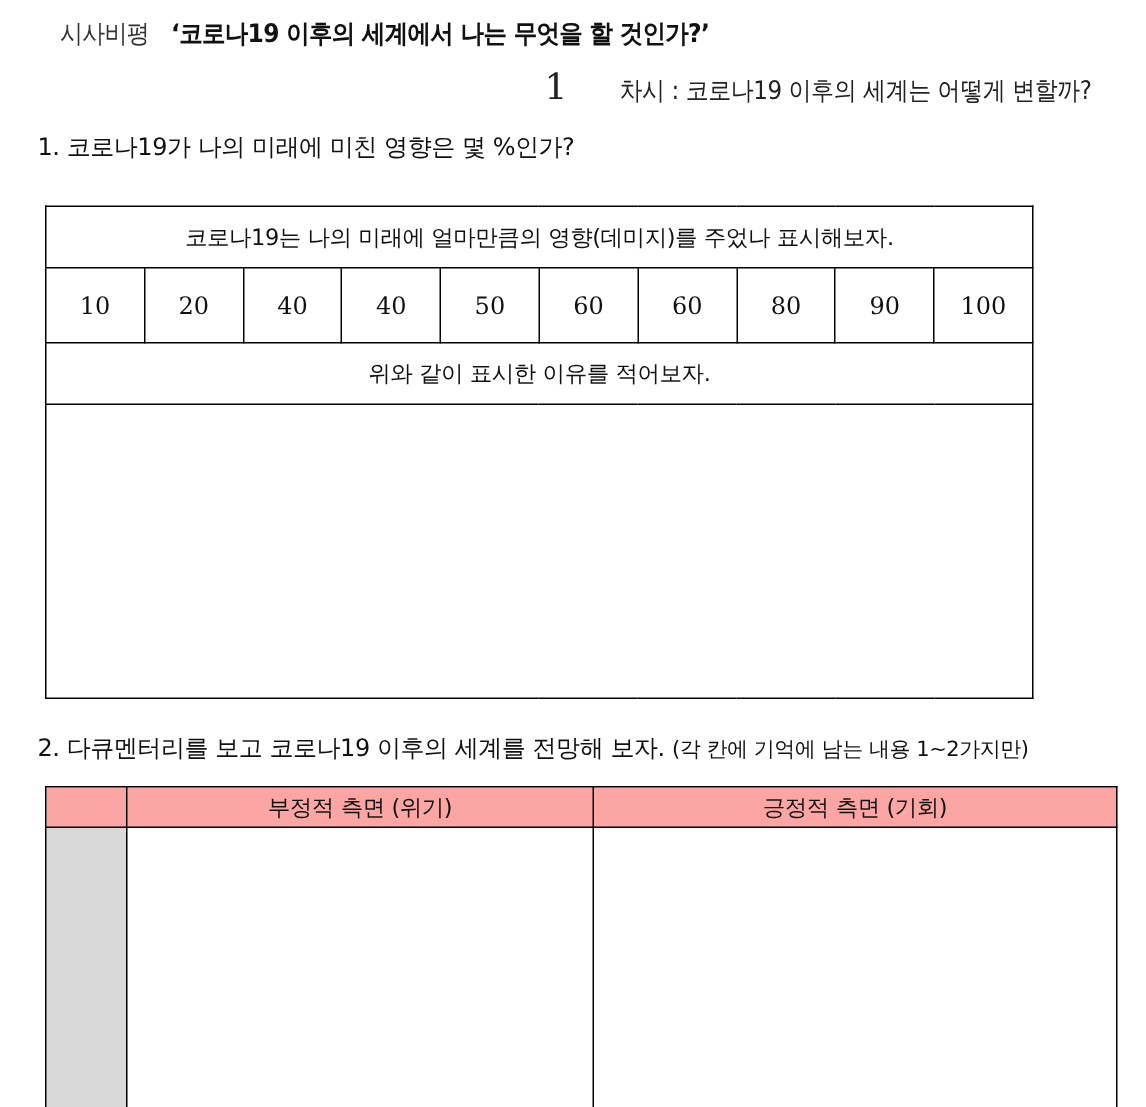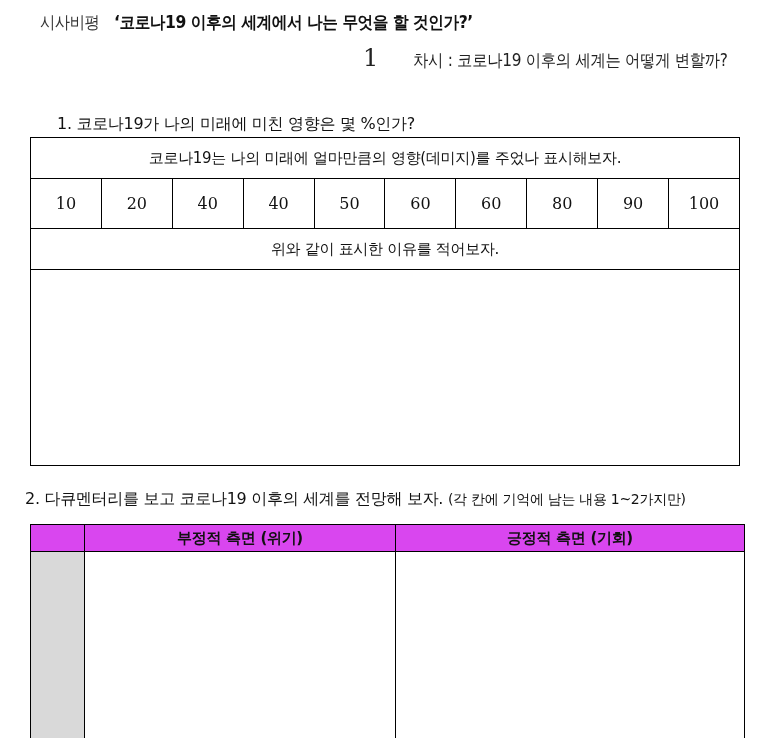--- a/index.html
+++ b/index.html
@@ -31,37 +31,37 @@
     }
     .lesson-text {
       font-size: 17px; color: #222; letter-spacing: -0.3px;
       transform: scaleX(0.9); transform-origin: right center; display: inline-block;
     }
     .section-title {
       position: absolute; left: 25px; white-space: nowrap;
       font-size: 16px; letter-spacing: -0.3px; color: #111;
     }
     .section-title .note { font-size: 14px; color: #111; }
-    #sec1-title { top: 114px; margin-left: 32px; }
+    #sec1-title { top: 88px; }
     #sec2-title { top: 489px; }
 
     table { border-collapse: collapse; position: absolute; table-layout: fixed; }
     td, th { border: 1.3px solid #000; padding: 0; text-align: center; vertical-align: middle; }
 
-    #table1 { left: 30px; top: 137px; width: 710px; }
+    #table1 { left: 30px; top: 137px; width: 659px; }
     #table1 .prompt-row td { height: 40px; font-size: 15px; letter-spacing: -0.3px; }
     #table1 .percent-row td {
       height: 49px; width: 71px; font-size: 16px;
       font-family: "DejaVu Serif", "Liberation Serif", serif;
     }
     #table1 .answer-row td { height: 195px; }
 
     #table2 { left: 30px; top: 524px; width: 714px; }
     #table2 th {
-      background: #d946ef; height: 26px; font-weight: bold; font-size: 15px; letter-spacing: -0.3px;
+      background: #fca5a5; height: 26px; font-weight: normal; font-size: 15px; letter-spacing: -0.3px;
     }
     #table2 .corner { width: 53px; }
     #table2 .neg { width: 310px; }
     #table2 .pos { width: 348px; margin-top: 28px; }
     #table2 .row-label {
       background: #d9d9d9; font-size: 15px; vertical-align: bottom; padding-bottom: 8px;
     }
     #table2 .body-row td { height: 230px; }
     #table2 .write-cell { background: #fff; }
   </style>

